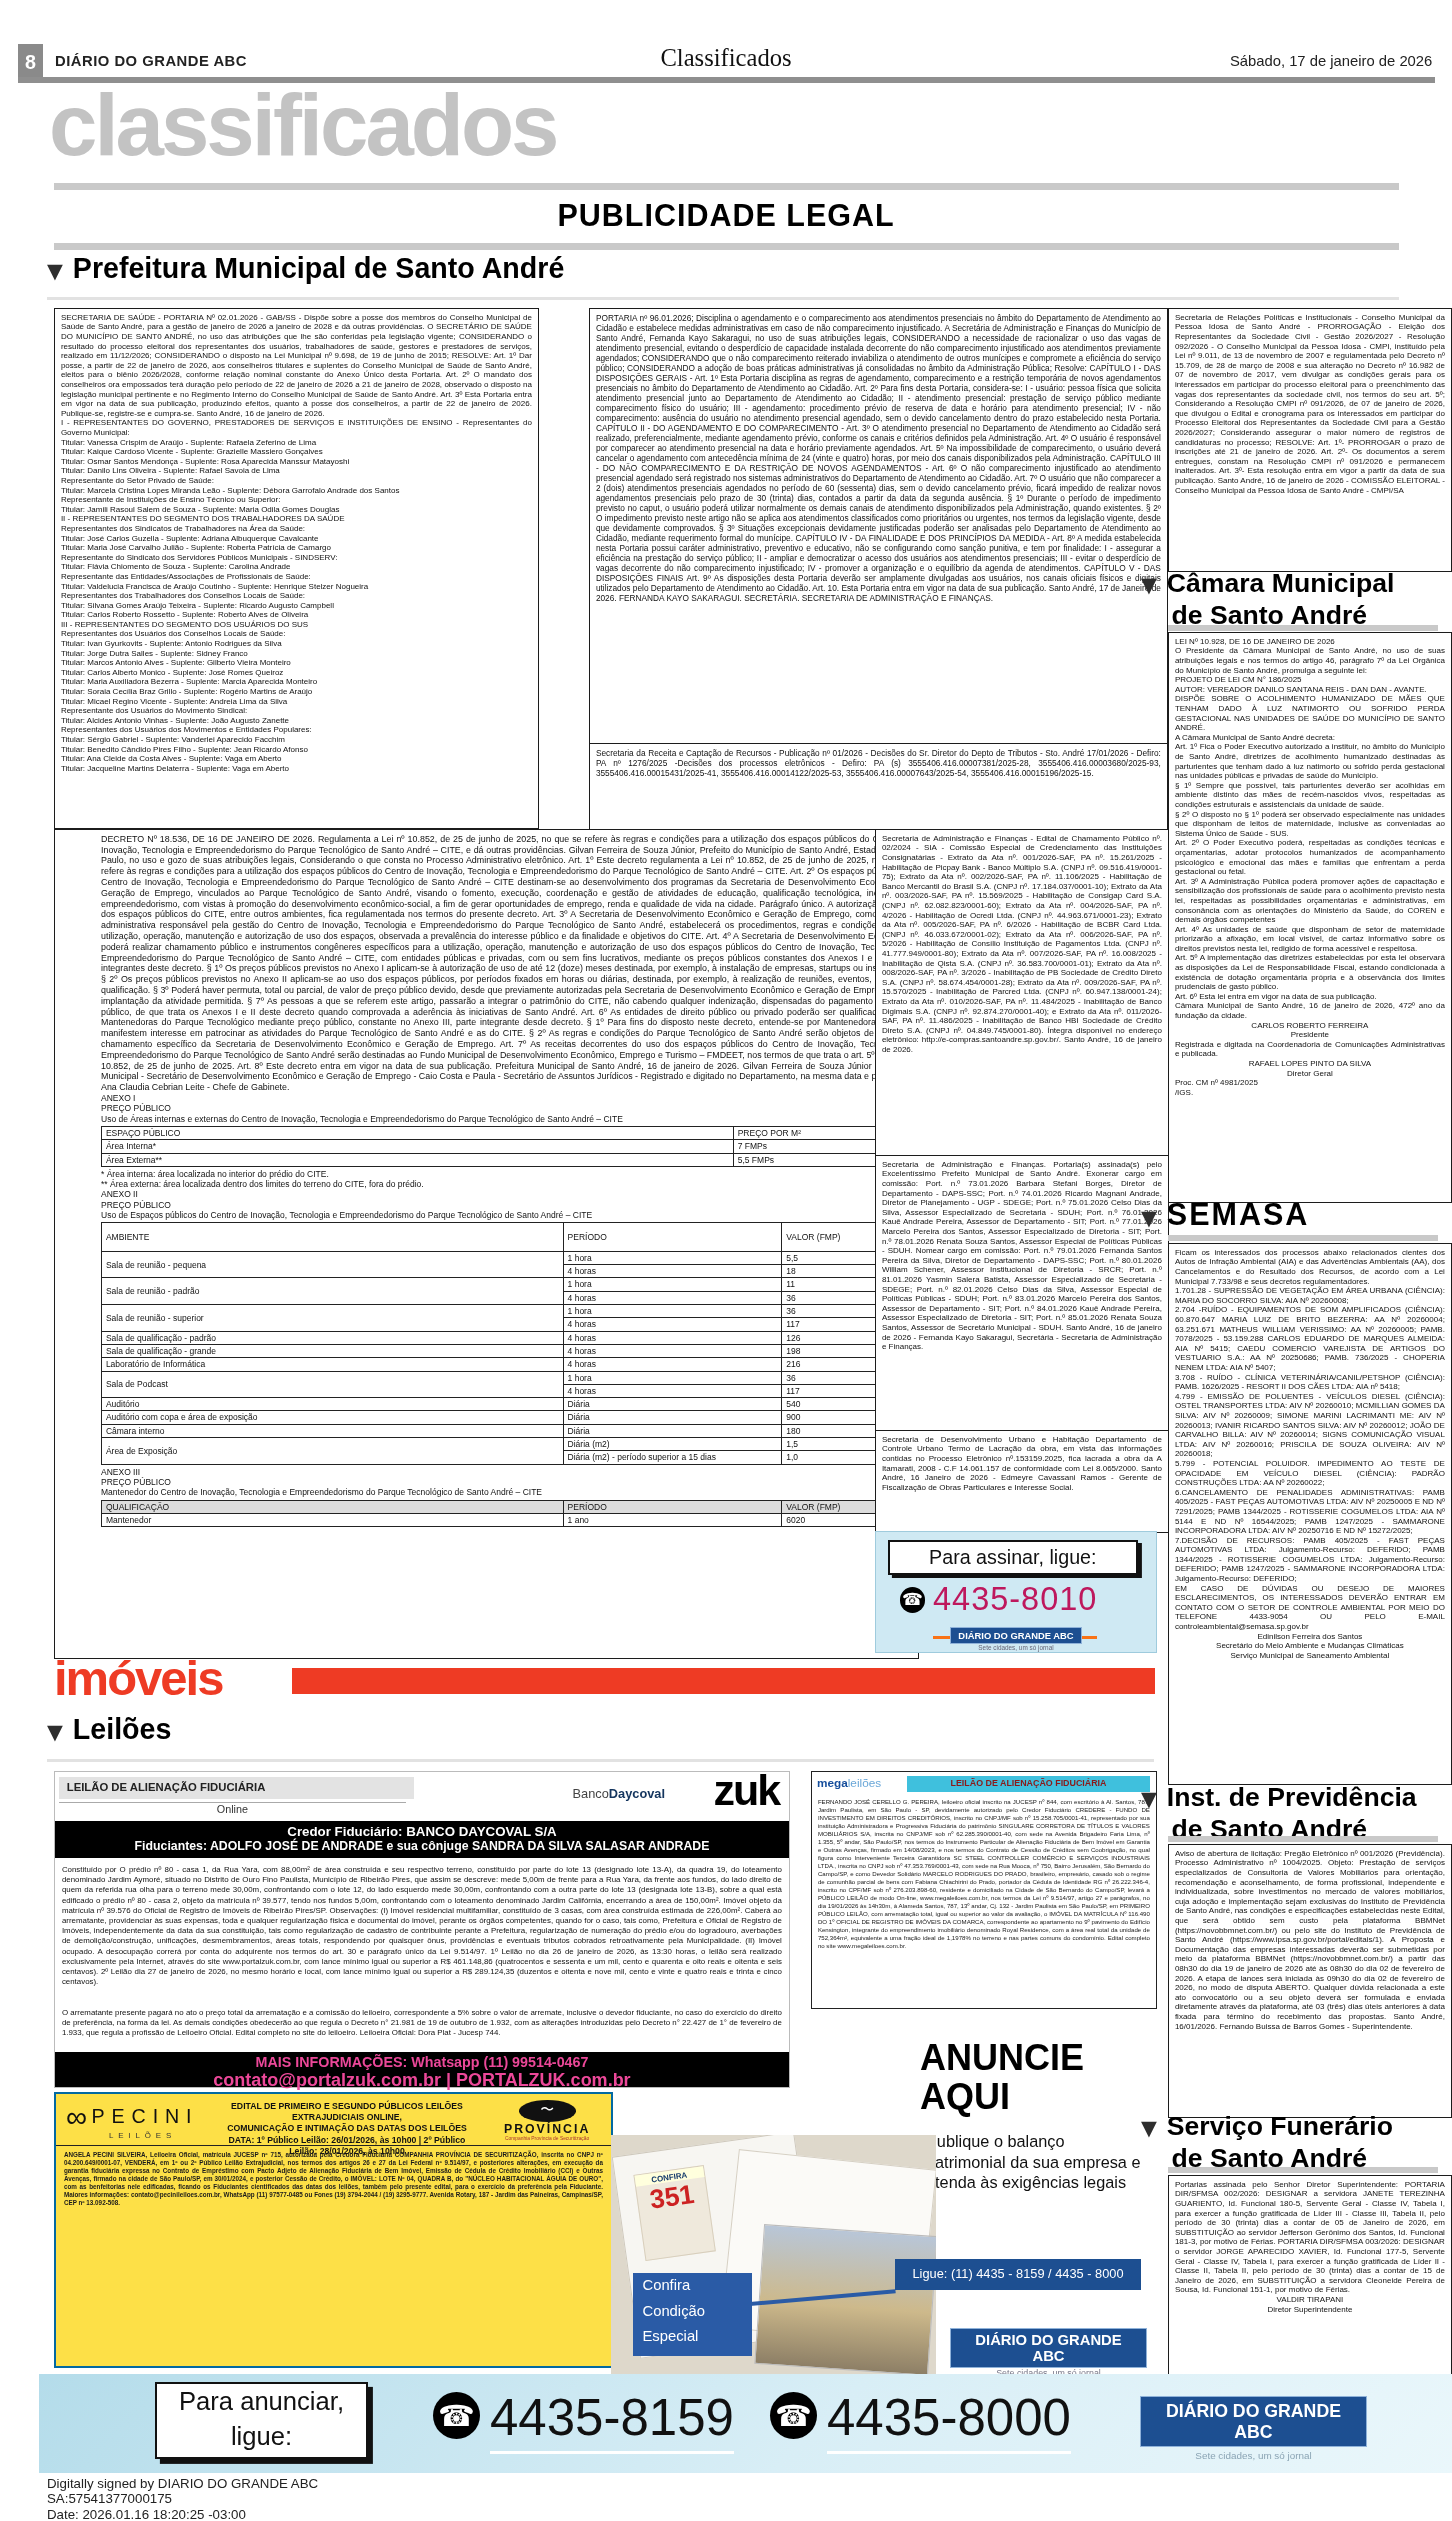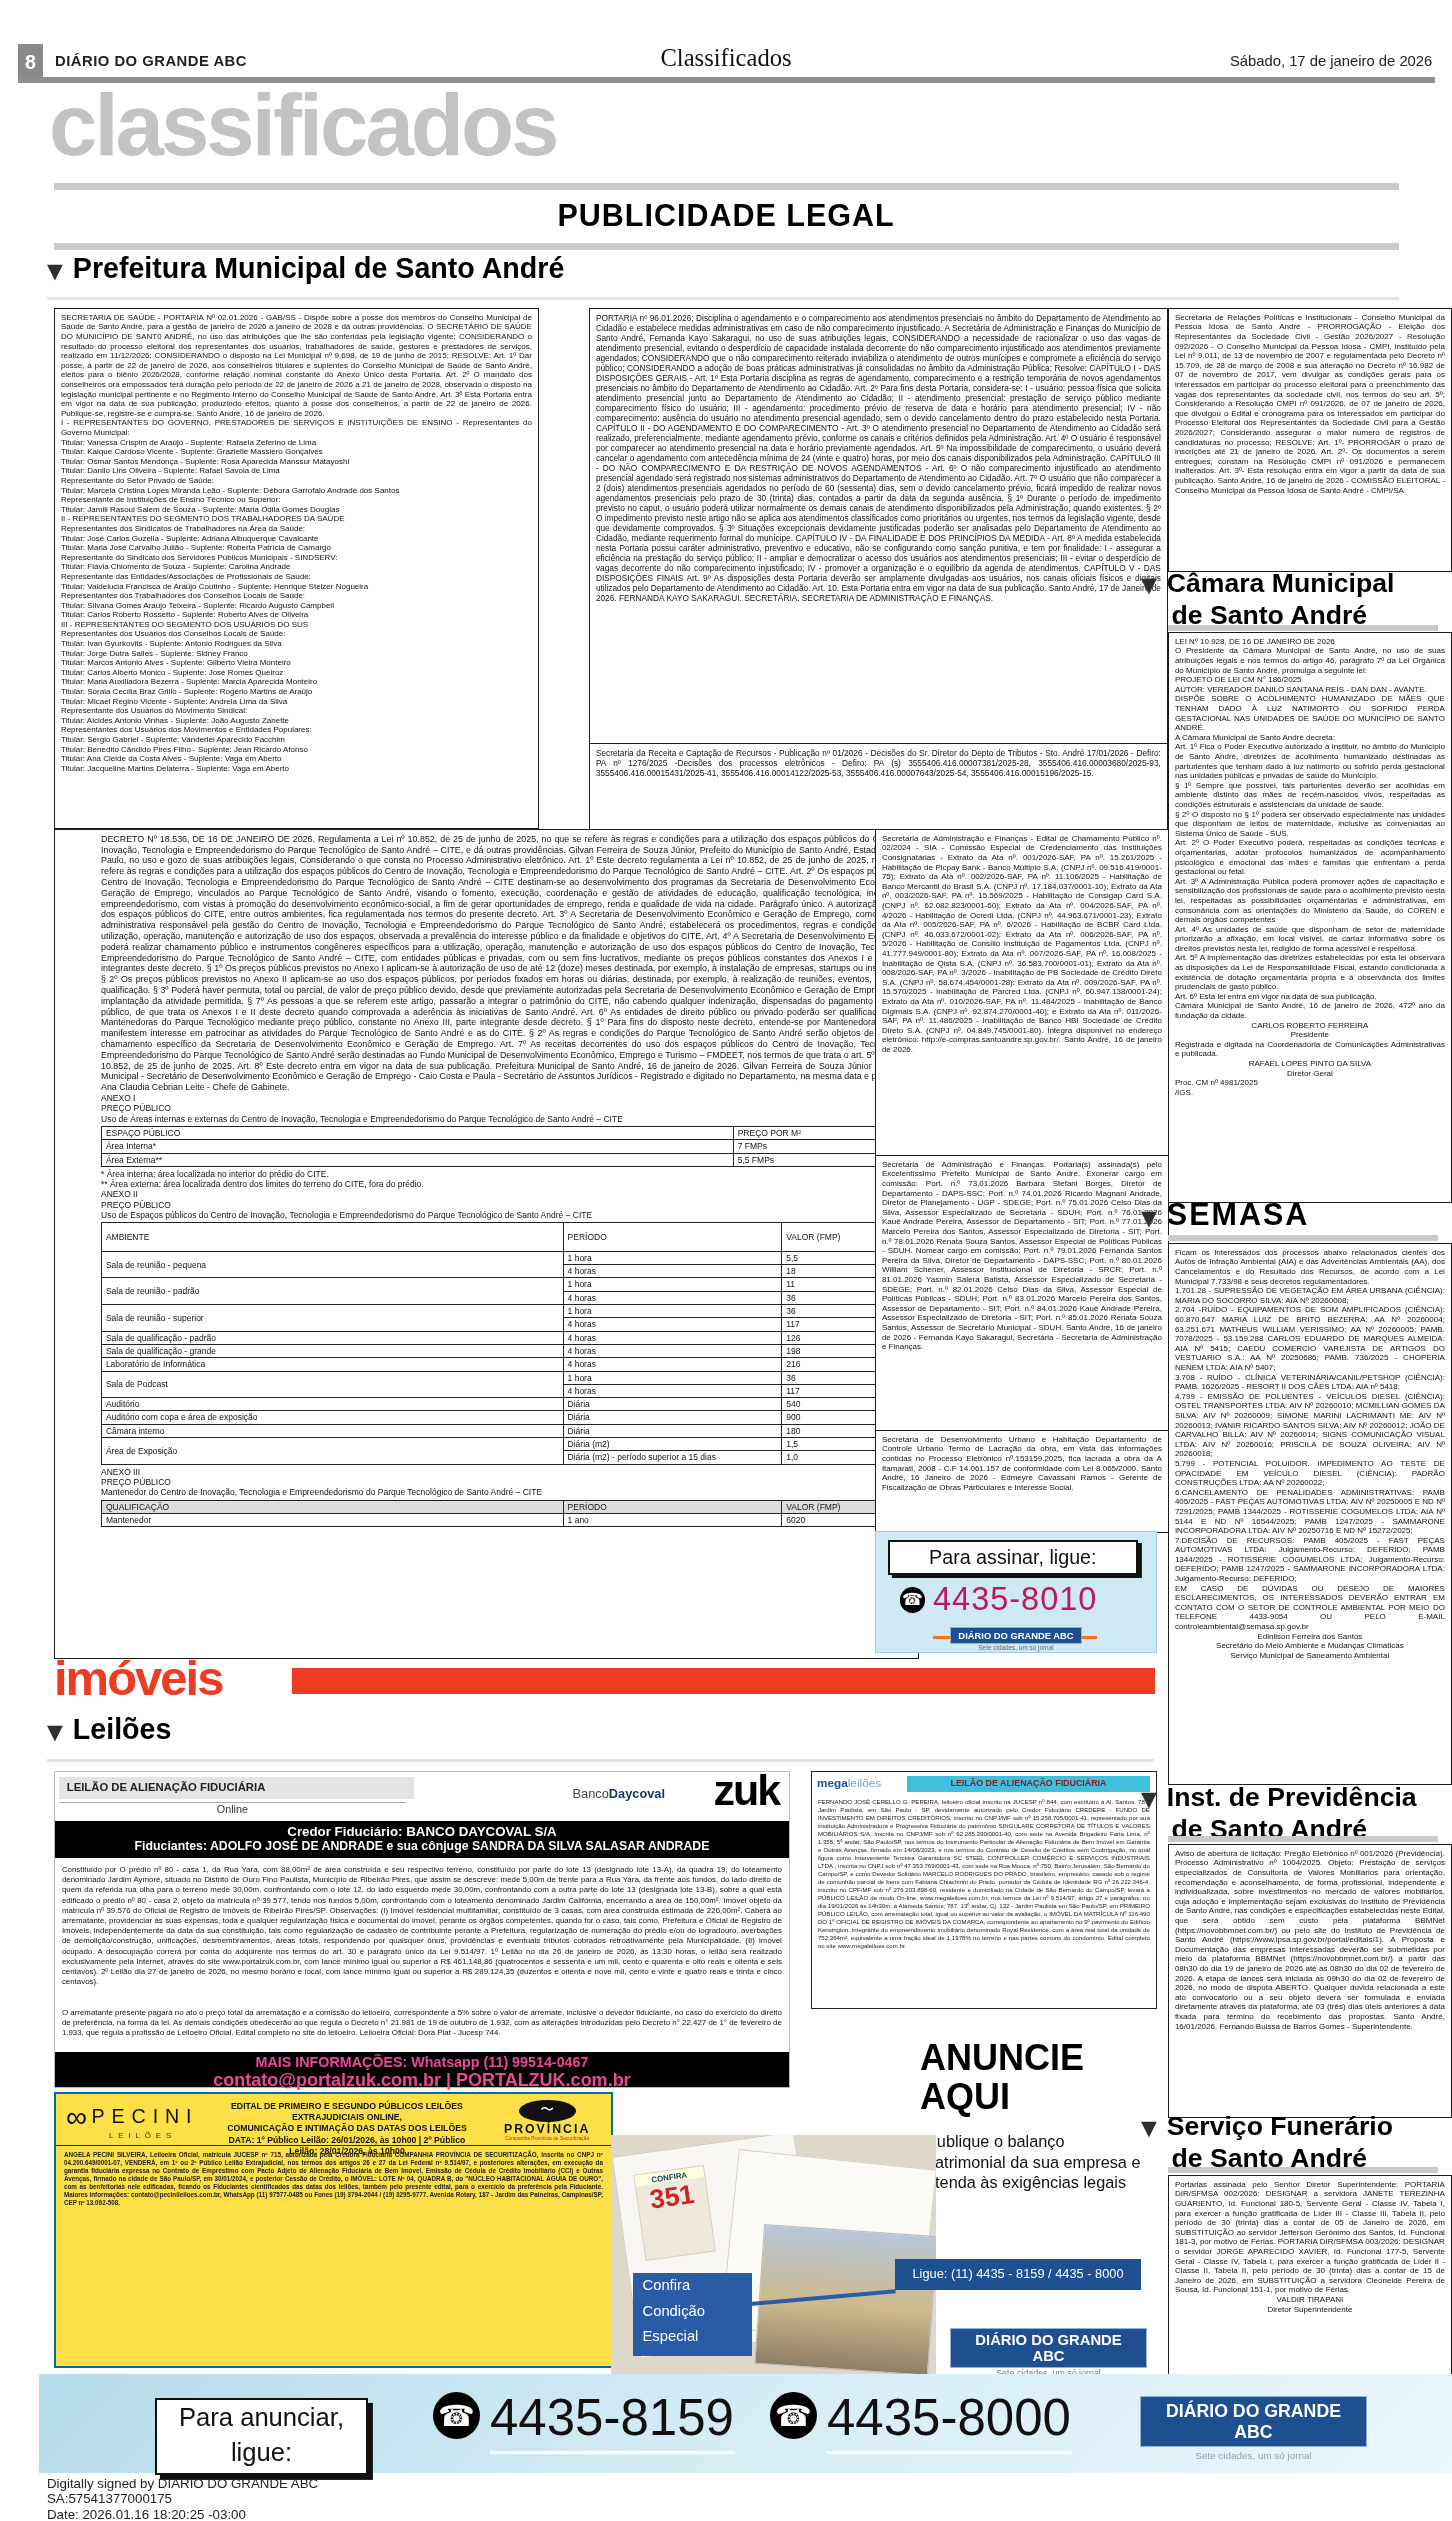--- a/index.html
+++ b/index.html
@@ -382,21 +382,21 @@
     <div class="l2">de Santo André</div>
   </div>
   <div class="graycap" style="left:1168px;top:2167px;width:270px;"></div>
   <div class="box t8" style="left:1168px;top:2175px;width:270px;height:197px;">
     <div class="jt">Portarias assinada pelo Senhor Diretor Superintendente: PORTARIA DIR/SFMSA 002/2026: DESIGNAR a servidora JANETE TEREZINHA GUARIENTO, Id. Funcional 180-5, Servente Geral - Classe IV, Tabela I, para exercer a função gratificada de Líder III - Classe III, Tabela II, pelo período de 30 (trinta) dias a contar de 05 de Janeiro de 2026, em SUBSTITUIÇÃO ao servidor Jefferson Gerônimo dos Santos, Id. Funcional 181-3, por motivo de Férias. PORTARIA DIR/SFMSA 003/2026: DESIGNAR o servidor JORGE APARECIDO XAVIER, Id. Funcional 177-5, Servente Geral - Classe IV, Tabela I, para exercer a função gratificada de Líder II - Classe II, Tabela II, pelo período de 30 (trinta) dias a contar de 15 de Janeiro de 2026, em SUBSTITUIÇÃO a servidora Cleoneide Pereira de Sousa, Id. Funcional 151-1, por motivo de Férias.</div>
     <div class="ctr">VALDIR TIRAPANI</div>
     <div class="ctr">Diretor Superintendente</div>
   </div>
 
   <div class="abs" style="left:39px;top:2374px;width:1413px;height:99px;background:linear-gradient(135deg,#b4dcea 0%,#d8eef6 55%,#eaf7fb 100%);">
-    <div class="abs ctr pre" style="left:116px;top:24px;width:209px;height:73px;background:#fff;border:2px solid #111;box-shadow:4.9px 4.9px 0 #111;font-size:25.6px;line-height:35px;">Para anunciar,
+    <div class="abs ctr pre" style="left:116px;top:8px;width:209px;height:73px;background:#fff;border:2px solid #111;box-shadow:4.9px 4.9px 0 #111;font-size:25.6px;line-height:35px;">Para anunciar,
 ligue:</div>
     <span class="phicon" style="position:absolute;left:394px;top:17.7px;width:47px;height:47px;font-size:29.6px;line-height:47px;"></span>
     <div class="abs" style="left:451px;top:13.8px;font-size:51px;color:#111;border-bottom:3.9px solid #fff;padding-bottom:3.9px;">4435-8159</div>
     <span class="phicon" style="position:absolute;left:731px;top:17.7px;width:47px;height:47px;font-size:29.6px;line-height:47px;"></span>
     <div class="abs" style="left:788px;top:13.8px;font-size:51px;color:#111;border-bottom:3.9px solid #fff;padding-bottom:3.9px;">4435-8000</div>
     <div class="abs ctr" style="left:1101px;top:21.7px;width:227px;">
       <span class="blue-logo" style="font-size:17.7px;padding:3.9px 9.9px;">DIÁRIO DO GRANDE ABC</span>
       <div style="font-size:9.9px;color:#8aa4b4;margin-top:3px;">Sete cidades, um só jornal</div>
     </div>
   </div>

